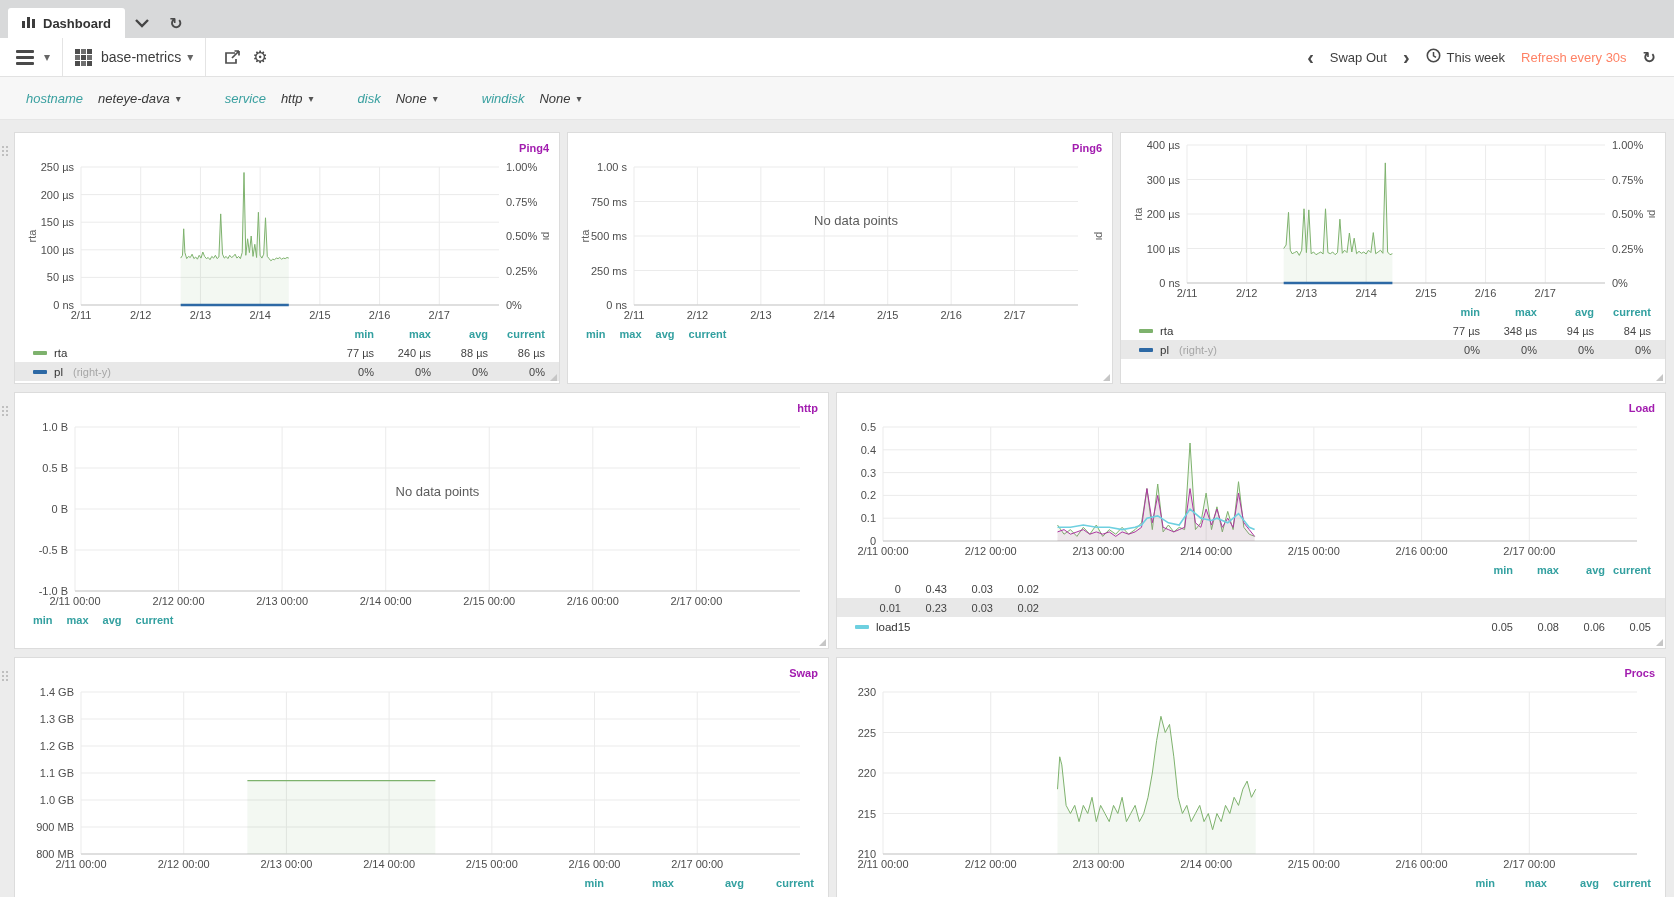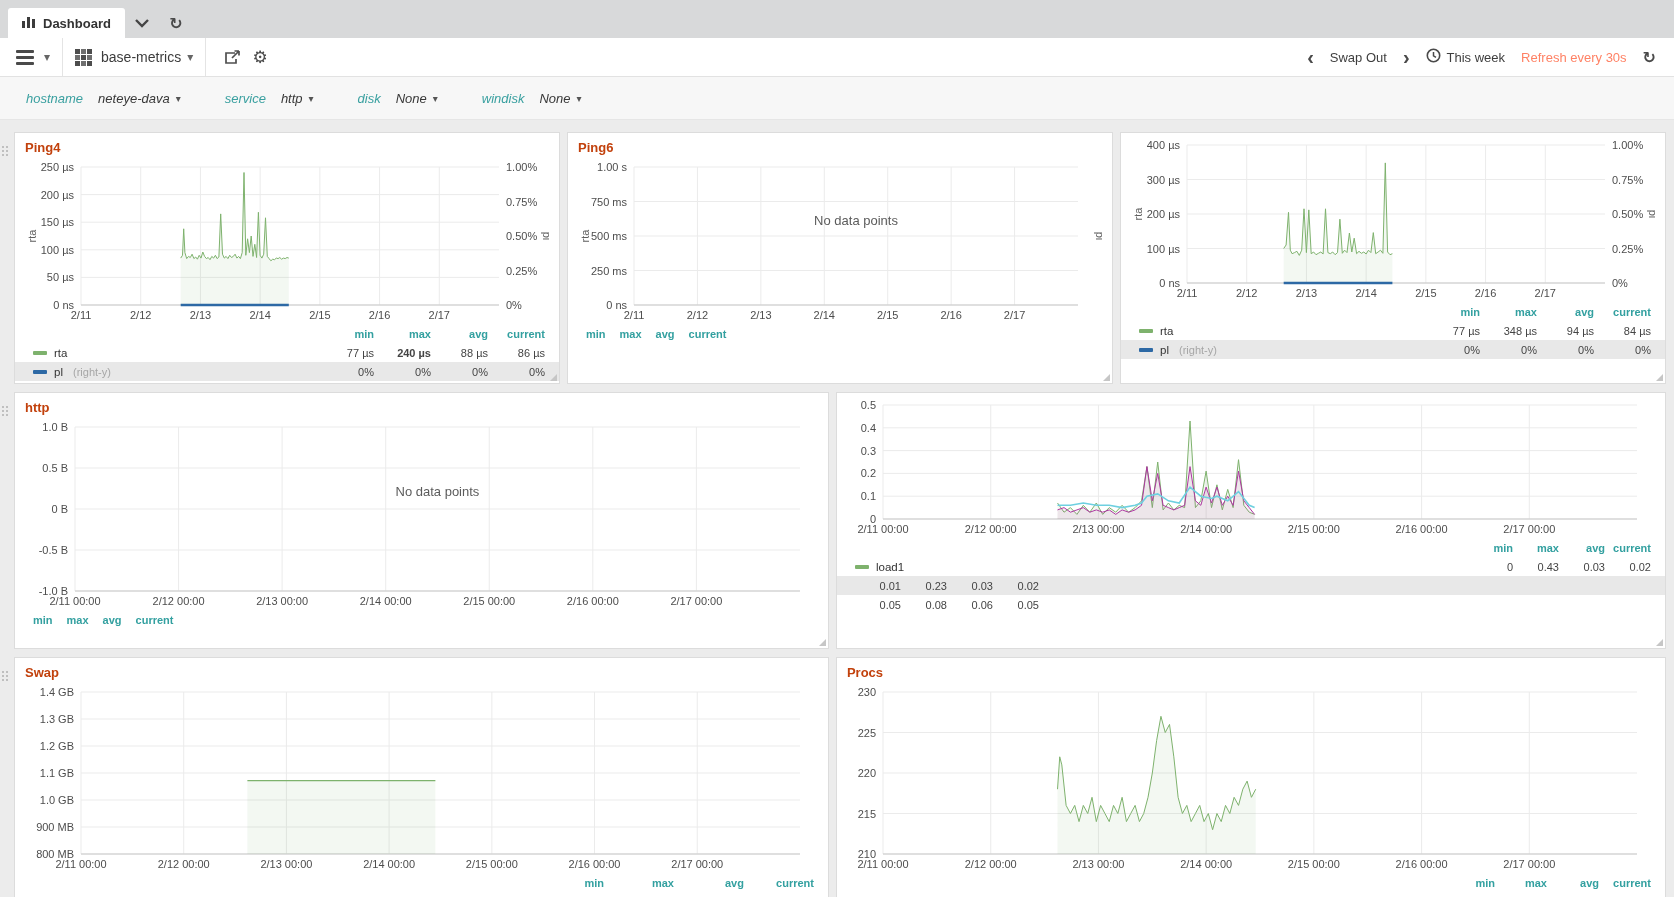--- a/index.html
+++ b/index.html
@@ -47,21 +47,21 @@
   
   .dash{padding:12px 8px 0 14px;position:relative;}
   .drow{display:flex;gap:7px;position:relative;}
   .row1{height:252px;}
   .row2,.row3{height:257px;margin-top:8px;}
   .panel{background:#fff;border:1px solid #dcdcdc;position:relative;display:flex;flex-direction:column;
          padding:4px 10px 0 10px;min-width:0;}
   .row1 .panel{flex:1;}
   .p-http,.p-swap{flex:0 0 48%;}
   .p-load,.p-procs{flex:1;}
-  .ptitle{height:22px;line-height:22px;text-align:left;font-size:13px;font-weight:bold;color:#c2410c;cursor:pointer;}
+  .ptitle{height:22px;line-height:22px;text-align:right;font-size:11px;font-weight:bold;color:#a21caf;cursor:pointer;}
   .chart{position:relative;}
   .row1 .chart{height:164px;}
   .p-http .chart{height:190px;}
   .p-load .chart{height:140px;}
   .row3 .chart{height:188px;}
   .chart svg{position:absolute;left:0;top:0;width:100%;height:100%;
              font-family:"Liberation Sans","DejaVu Sans",sans-serif;}
   
   .legend{margin:1px -10px 0 -10px;font-size:11px;}
   .lg-row{display:flex;align-items:center;height:19px;padding:0 14px 0 18px;}
@@ -245,21 +245,21 @@
             <div class="lg-cell lg-h" style="width: 57px;">max</div>
             <div class="lg-cell lg-h" style="width: 57px;">avg</div>
             <div class="lg-cell lg-h" style="width: 57px;">current</div>
           </div>
           <div class="lg-row">
             <div class="lg-name">
               <div class="lg-swatch" style="background: rgb(126, 178, 109);"></div>
               <span class="lg-sname">rta</span>
             </div>
             <div class="lg-cell" style="width: 57px;">77 µs</div>
-            <div class="lg-cell" style="width: 57px; font-weight: bold;">240 µs</div>
+            <div class="lg-cell" style="width: 57px;">240 µs</div>
             <div class="lg-cell" style="width: 57px;">88 µs</div>
             <div class="lg-cell" style="width: 57px;">86 µs</div>
           </div>
           <div class="lg-row hl">
             <div class="lg-name">
               <div class="lg-swatch" style="background: rgb(45, 105, 165);"></div>
               <span class="lg-sname">pl</span>
               <span class="lg-suffix">&nbsp;(right-y)</span>
             </div>
             <div class="lg-cell" style="width: 57px;">0%</div>
@@ -429,20 +429,21 @@
         </div>
       <div class="legend lg-inline">
           <span class="lg-h">min</span>
           <span class="lg-h">max</span>
           <span class="lg-h">avg</span>
           <span class="lg-h">current</span>
         </div>
       <div class="resize-handle"></div>
     </div>
     <div class="panel p-load">
+      <div class="ptitle">Load</div>
       <div class="chart">
           <svg viewBox="0 0 808 140">
             <line x1="36" y1="8" x2="36" y2="122" stroke="#ebebeb" stroke-width="1"></line>
             <text x="36" y="136" text-anchor="middle" font-size="11" fill="#4d4d4d">2/11 00:00</text>
             <line x1="143.71428571428572" y1="8" x2="143.71428571428572" y2="122" stroke="#ebebeb" stroke-width="1"></line>
             <text x="143.71428571428572" y="136" text-anchor="middle" font-size="11" fill="#4d4d4d">2/12 00:00</text>
             <line x1="251.42857142857142" y1="8" x2="251.42857142857142" y2="122" stroke="#ebebeb" stroke-width="1"></line>
             <text x="251.42857142857142" y="136" text-anchor="middle" font-size="11" fill="#4d4d4d">2/13 00:00</text>
             <line x1="359.1428571428571" y1="8" x2="359.1428571428571" y2="122" stroke="#ebebeb" stroke-width="1"></line>
             <text x="359.1428571428571" y="136" text-anchor="middle" font-size="11" fill="#4d4d4d">2/14 00:00</text>
@@ -474,36 +475,36 @@
         </div>
       <div class="legend">
           <div class="lg-row lg-head">
             <div class="lg-name"></div>
             <div class="lg-cell lg-h" style="width: 46px;">min</div>
             <div class="lg-cell lg-h" style="width: 46px;">max</div>
             <div class="lg-cell lg-h" style="width: 46px;">avg</div>
             <div class="lg-cell lg-h" style="width: 46px;">current</div>
           </div>
           <div class="lg-row">
-            <div class="lg-name">
-              <div class="lg-swatch" style="background: rgb(126, 178, 109);"></div>
-              <span class="lg-sname">load1</span>
-            </div>
             <div class="lg-cell" style="width: 46px;">0</div>
             <div class="lg-cell" style="width: 46px;">0.43</div>
             <div class="lg-cell" style="width: 46px;">0.03</div>
             <div class="lg-cell" style="width: 46px;">0.02</div>
           </div>
           <div class="lg-row hl">
             <div class="lg-cell" style="width: 46px;">0.01</div>
             <div class="lg-cell" style="width: 46px;">0.23</div>
             <div class="lg-cell" style="width: 46px;">0.03</div>
             <div class="lg-cell" style="width: 46px;">0.02</div>
           </div>
           <div class="lg-row">
+            <div class="lg-name">
+              <div class="lg-swatch" style="background: rgb(110, 208, 224);"></div>
+              <span class="lg-sname">load15</span>
+            </div>
             <div class="lg-cell" style="width: 46px;">0.05</div>
             <div class="lg-cell" style="width: 46px;">0.08</div>
             <div class="lg-cell" style="width: 46px;">0.06</div>
             <div class="lg-cell" style="width: 46px;">0.05</div>
           </div>
         </div>
       <div class="resize-handle"></div>
     </div>
   </div>
 

